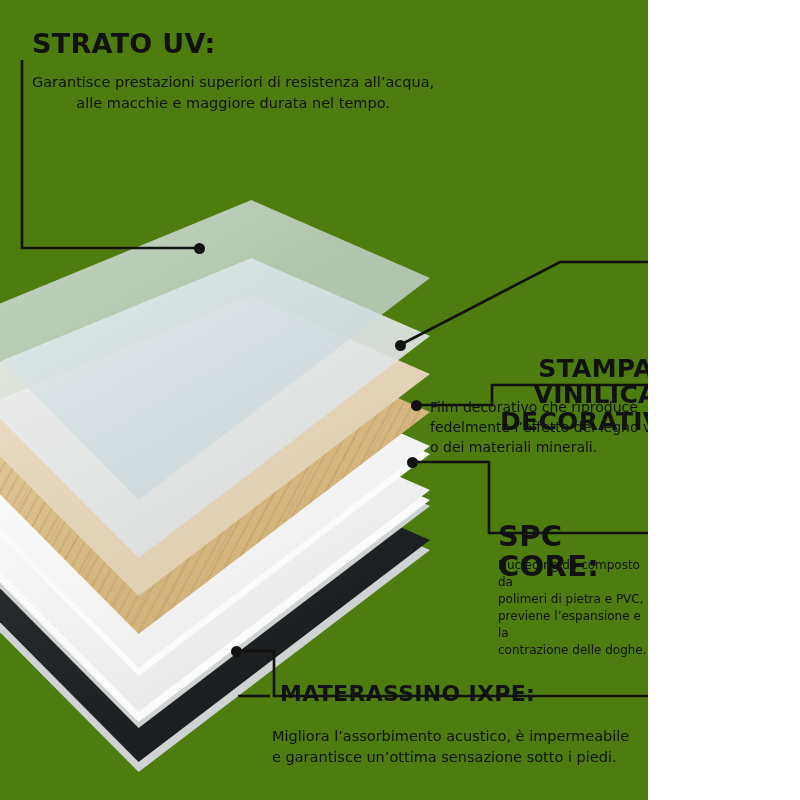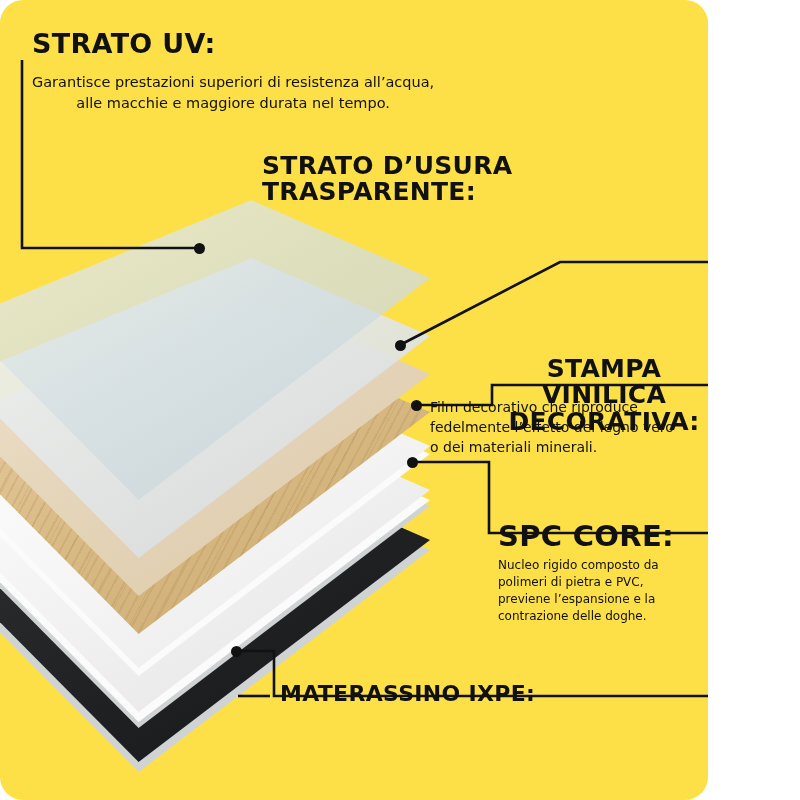--- a/index.html
+++ b/index.html
@@ -2,27 +2,26 @@
 <html><head>
 <meta charset="utf-8">
 <style>
   html, body {
     margin: 0;
     padding: 0;
     background: #ffffff;
   }
   #stage {
     position: relative;
-    width: 708px;
+    width: 648px;
     height: 800px;
-    background: #fde047;
+    background: #4d7c0f;
     overflow: hidden;
     font-family: "DejaVu Sans", sans-serif;
     color: #111111;
-    border-radius: 23px;
   }
 
   
   #artwork {
     position: absolute;
     left: -40px;
     top: 200px;
     width: 560px;
     height: 520px;
   }
@@ -149,29 +148,30 @@
   <div class="dot" style="left:194px; top:243px;"></div>
   <div class="dot" style="left:395px; top:340px;"></div>
   <div class="dot" style="left:411px; top:400px;"></div>
   <div class="dot" style="left:407px; top:457px;"></div>
   <div class="dot" style="left:231px; top:646px;"></div>
 
   <div class="title" style="left:32px; top:30px; font-size:27px;">STRATO UV:</div>
   <div class="body" style="left:32px; top:72px; font-size:14.5px;text-align:center;">Garantisce prestazioni superiori di resistenza all’acqua,
 alle macchie e maggiore durata nel tempo.</div>
 
-  <div class="title" style="left:262px; top:153px; font-size:25px;">STRATO D’USURA TRASPARENTE:</div>
 
   <div class="title" style="left:500px; top:356px; font-size:25px; text-align:center;">STAMPA VINILICA
 DECORATIVA:</div>
   <div class="body" style="left:430px; top:398px; width:334px; font-size:14px; text-align:left;">Film decorativo che riproduce
 fedelmente l’effetto del legno vero
 o dei materiali minerali.</div>
 
   <div class="title" style="left:498px; top:521px; font-size:29px;">SPC CORE:</div>
   <div class="body" style="left:498px; top:557px; font-size:12px;">Nucleo rigido composto da
 polimeri di pietra e PVC,
 previene l’espansione e la
 contrazione delle doghe.</div>
 
   <div class="title" style="left:280px; top:682px; font-size:22px;">MATERASSINO IXPE:</div>
+  <div class="body" style="left:272px; top:726px; font-size:14.5px;">Migliora l’assorbimento acustico, è impermeabile
+e garantisce un’ottima sensazione sotto i piedi.</div>
 
 </div>
 
 </body></html>

